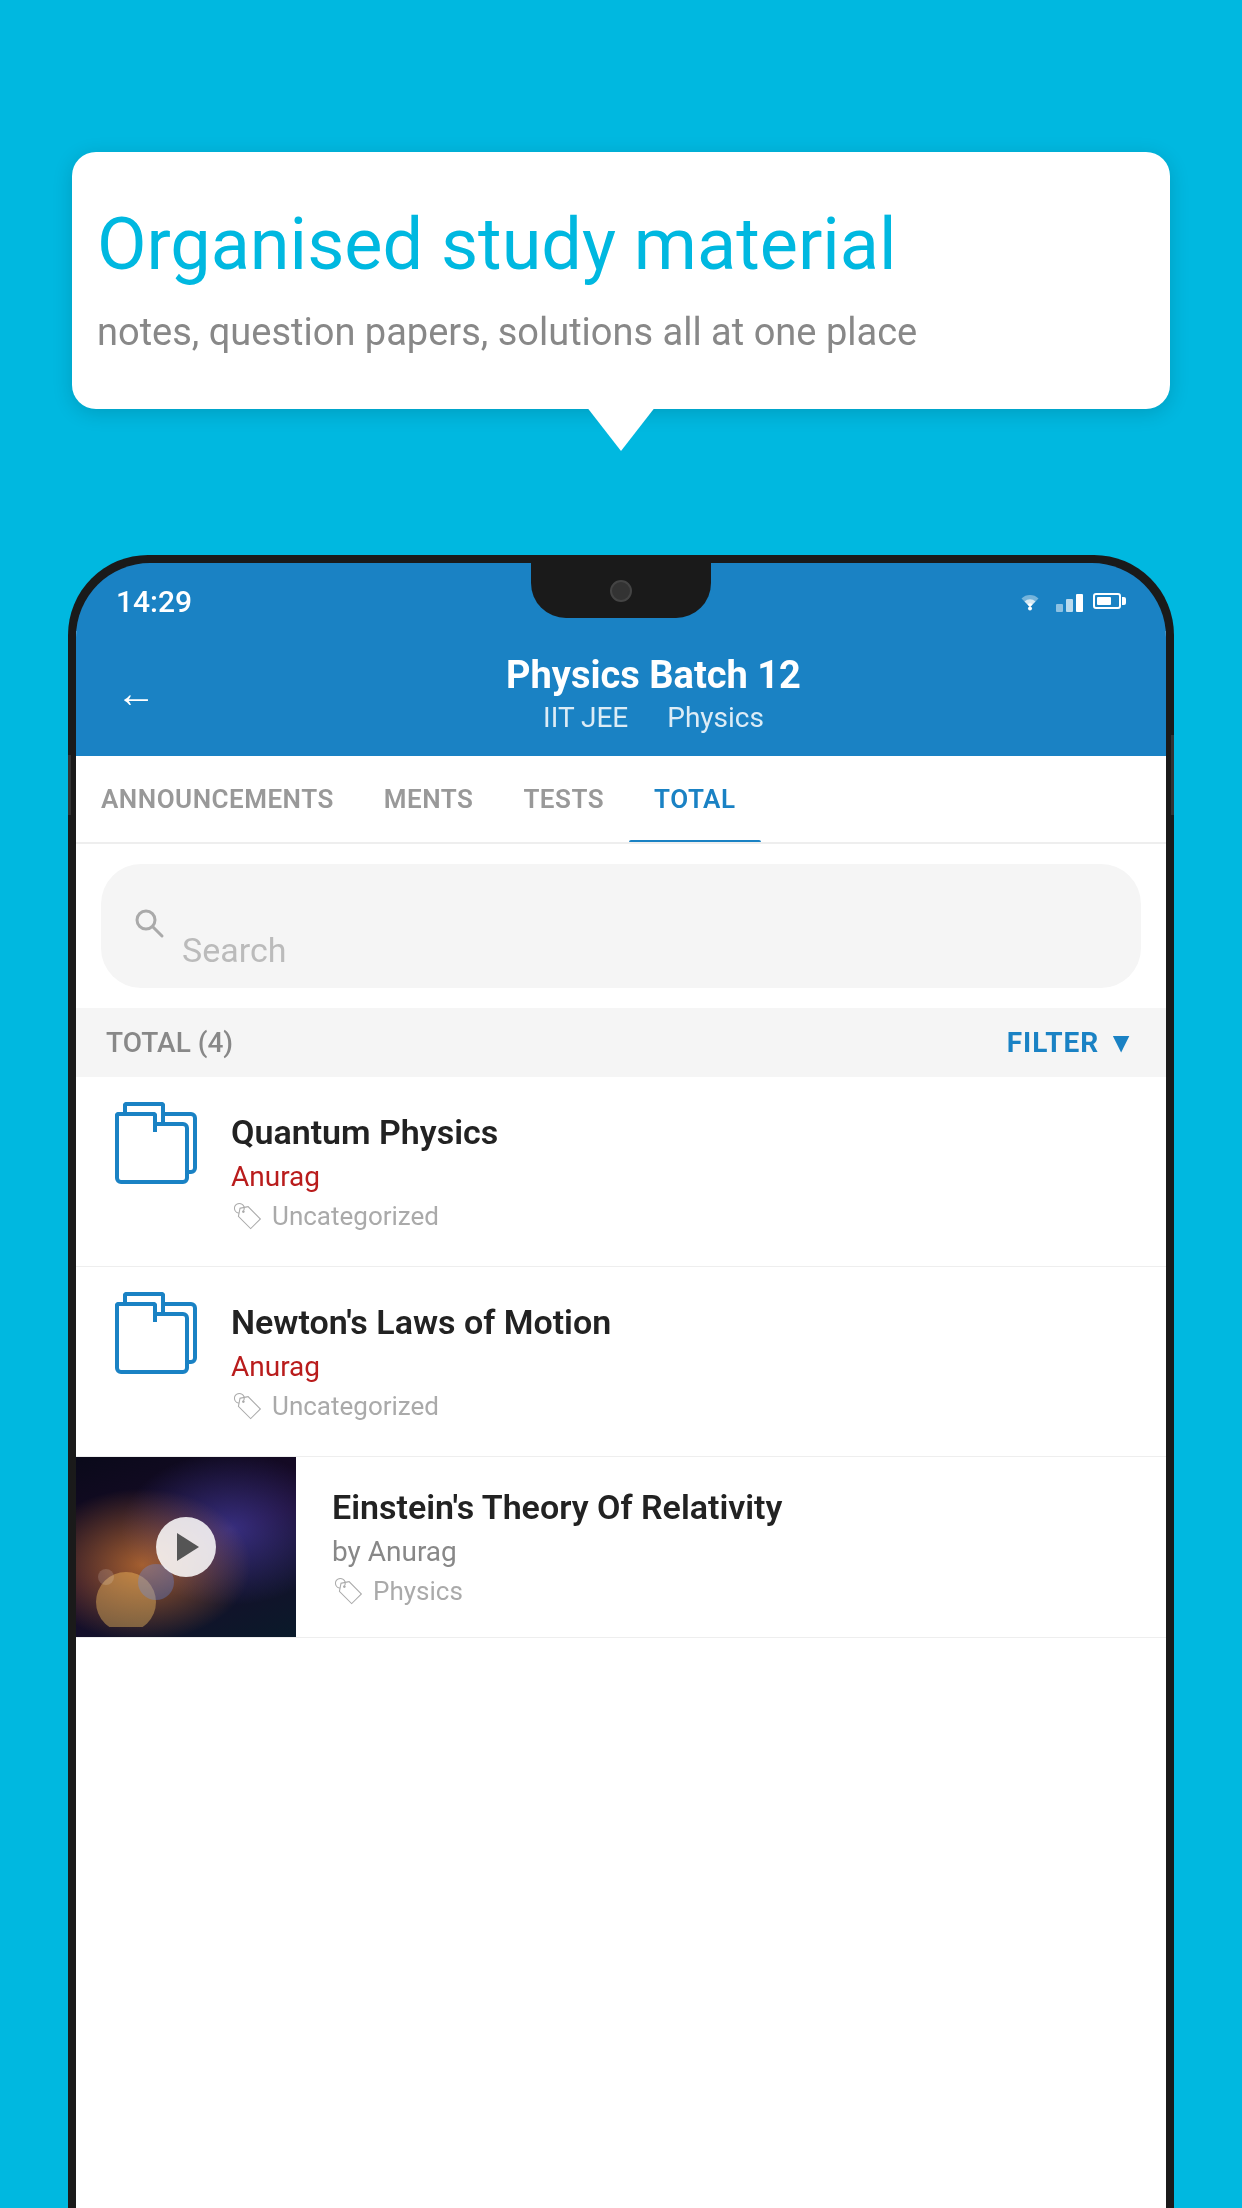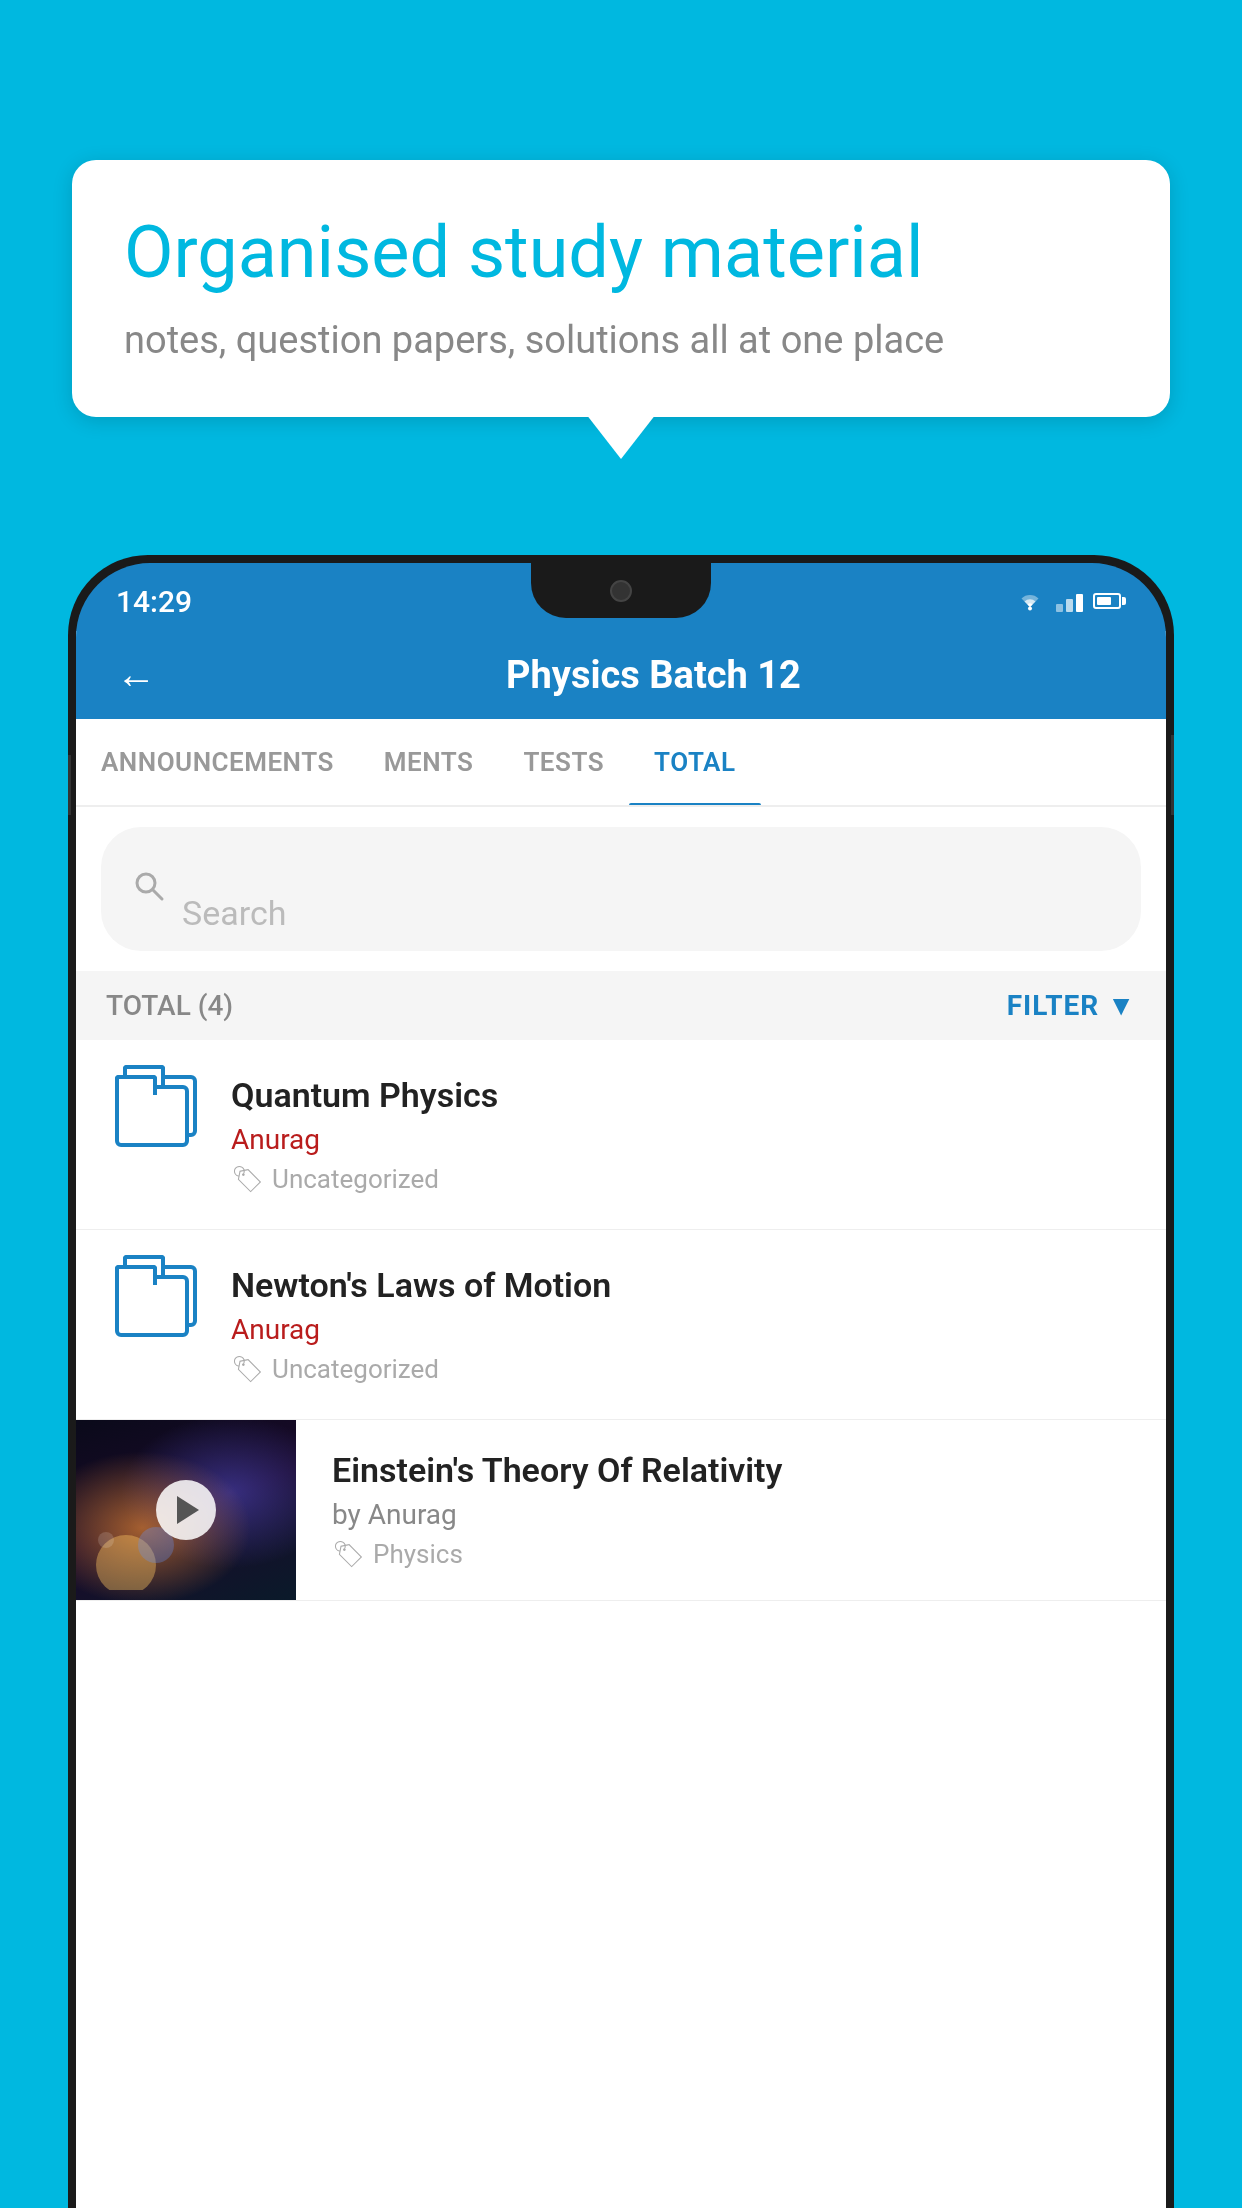--- a/index.html
+++ b/index.html
@@ -9,26 +9,26 @@
       height: 2208px;
       background-color: #00b8e0;
       font-family: 'Roboto', Arial, sans-serif;
       overflow: hidden;
       position: relative;
     }
 
     
     .speech-bubble {
       position: absolute;
-      top: 160px;
+      top: 152px;
       left: 72px;
       right: 72px;
       background: white;
       border-radius: 24px;
-      padding: 50px 55px 55px 52px;
+      padding: 50px 55px 55px 25px;
       box-shadow: 0 4px 20px rgba(0,0,0,0.15);
     }
 
     .speech-bubble::after {
       content: '';
       position: absolute;
       bottom: -42px;
       left: 50%;
       transform: translateX(-50%);
       width: 0;
@@ -538,20 +538,25 @@
         </div>
       </div>
     </div>
 
     <div class="app-content">
 
       <div class="app-header">
         <div class="back-arrow">←</div>
         <div class="header-title-block">
           <div class="header-main-title">Physics Batch 12</div>
+          <div class="header-sub-tags">
+            <span>IIT JEE</span>
+            <span>  </span>
+            <span>Physics</span>
+          </div>
         </div>
       </div>
 
       <div class="tabs-bar">
         <div class="tab-item">
           <span>ANNOUNCEMENTS</span>
         </div>
         <div class="tab-item">
           <span>MENTS</span>
         </div>

